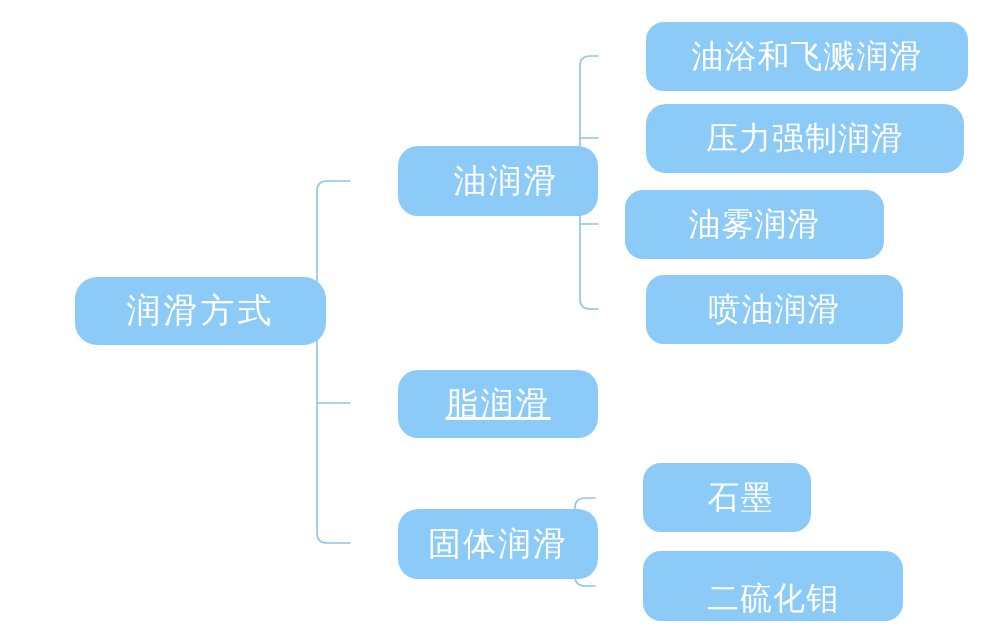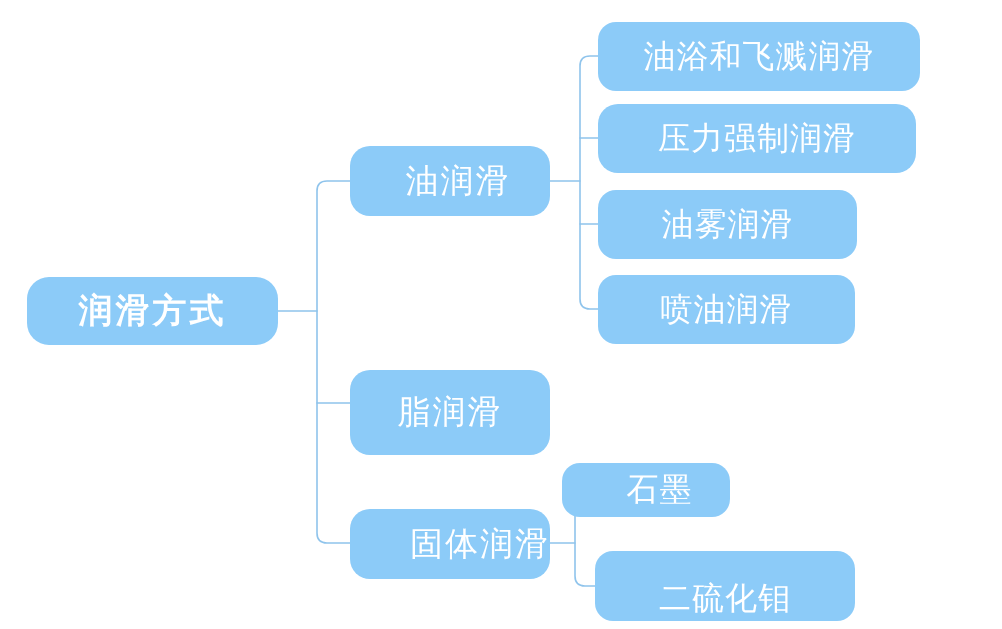--- a/index.html
+++ b/index.html
@@ -30,53 +30,54 @@
     box-sizing: border-box;
     display: flex;
     align-items: center;
     justify-content: center;
     color: #ffffff;
     background: #8ccbf8;
     border-radius: 20px;
     white-space: nowrap;
     letter-spacing: 1px;
     user-select: none;
+    margin-left: 48px;
   }
   .node-root {
     font-size: 34px;
-    font-weight: bold;
+    font-weight: normal;
     letter-spacing: 3px;
     border-radius: 22px;
   }
   .node-l2 {
     font-size: 33px;
     font-weight: normal;
     letter-spacing: 2px;
     border-radius: 20px;
   }
   .node-l3 {
     font-size: 32px;
     font-weight: normal;
     letter-spacing: 1px;
     border-radius: 18px;
   }
 
   
   #n-root   { left: 27px;  top: 277px; width: 251px; height: 68px; }
 
   #n-oil    { left: 350px; top: 146px; width: 200px; height: 70px; padding-left: 16px; }
-  #n-grease { left: 350px; top: 370px; width: 200px; height: 85px; }
-  #n-solid  { left: 350px; top: 509px; width: 200px; height: 70px; justify-content: flex-end; }
+  #n-grease { left: 350px; top: 370px; width: 200px; height: 68px; text-decoration: underline; }
+  #n-solid  { left: 350px; top: 509px; width: 200px; height: 70px; }
 
   #n-bath   { left: 598px; top: 22px;  width: 322px; height: 69px; }
   #n-press  { left: 598px; top: 104px; width: 318px; height: 69px; border-radius: 20px; }
-  #n-mist   { left: 598px; top: 190px; width: 259px; height: 69px; }
+  #n-mist   { left: 577px; top: 190px; width: 259px; height: 69px; }
   #n-jet    { left: 598px; top: 275px; width: 257px; height: 69px; text-align: right; }
 
-  #n-graph  { left: 562px; top: 463px; width: 168px; height: 54px; padding-left: 27px; }
+  #n-graph  { left: 595px; top: 463px; width: 168px; height: 69px; padding-left: 27px; }
   #n-mos2   { left: 595px; top: 551px; width: 260px; height: 70px; align-items: flex-end; }
 </style>
 </head>
 <body>
 
 <div id="canvas">
 
   <svg id="connectors" viewBox="0 0 1002 629" width="1002" height="629" fill="none">
     <g stroke="#8fc4ec" stroke-width="1.6" fill="none" stroke-linecap="round" stroke-linejoin="round">
 

